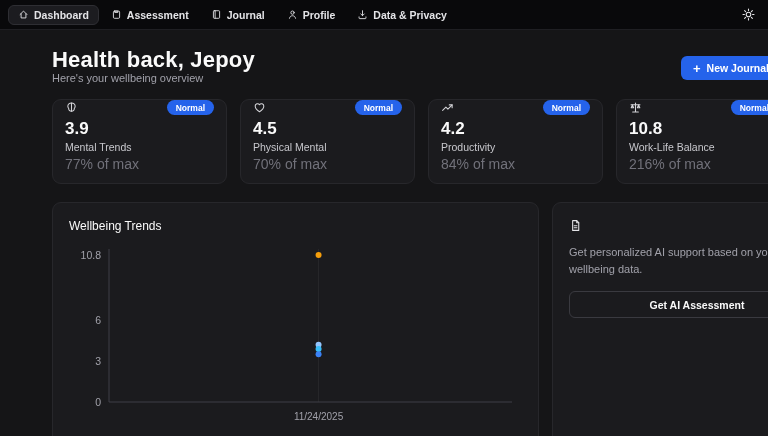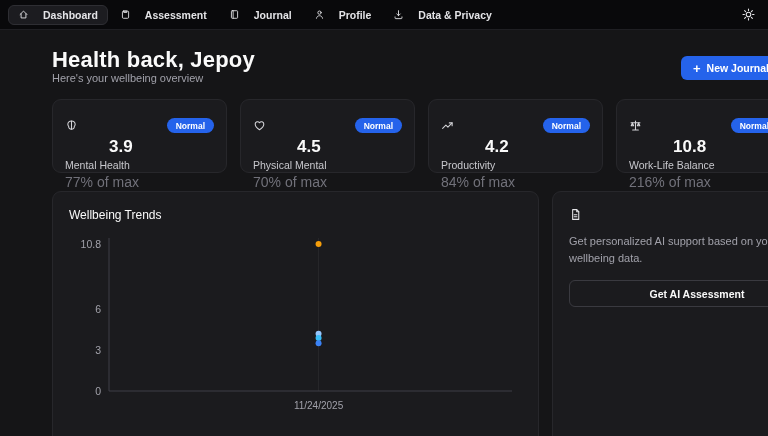--- a/index.html
+++ b/index.html
@@ -9,21 +9,21 @@
     color:#fafafa;
     font-family:"Liberation Sans", sans-serif;
     position:relative;
   }
   
   .navbar {
     height:30px; background:#09090b; border-bottom:1px solid #1f1f23;
     display:flex; align-items:center; padding:0 8px; gap:2px;
   }
   .nav-item {
-    display:flex; align-items:center; gap:14px;
+    display:flex; align-items:center; gap:5px;
     font-size:10.5px; font-weight:600; color:#e4e4e7;
     padding:3px 9px; border:1px solid transparent; border-radius:6px; cursor:pointer;
     white-space:nowrap;
   }
   .nav-item.active { background:#1c1c20; border-color:#2e2e33; }
   .icon { display:inline-flex; align-items:center; justify-content:center; }
   .icon svg { width:11px; height:11px; stroke:currentColor; fill:none; stroke-width:1.3; stroke-linecap:round; stroke-linejoin:round; }
   .nav-spacer { flex:1; }
   .theme-btn {
     background:none; border:none; color:#e4e4e7; cursor:pointer;
@@ -38,31 +38,31 @@
     position:absolute; left:681px; top:26px; height:24px;
     display:flex; align-items:center; gap:6px;
     background:#2563eb; color:#fff; border:none; border-radius:6px;
     font-size:10.5px; font-weight:600; padding:0 12px; cursor:pointer;
     font-family:"Liberation Sans", sans-serif; white-space:nowrap;
   }
   .plus { font-size:13px; font-weight:700; line-height:1; }
   
   .metrics-row { display:flex; gap:13px; margin-top:15px; }
   .metric-card {
-    flex:0 0 175px; height:74px;
+    flex:0 0 175px; height:85px;
     background:#1b1b1e; border:1px solid #27272b; border-radius:9px;
-    padding:18px 12px;
+    padding:0 12px;
   }
   .metric-top { display:flex; align-items:center; justify-content:space-between; }
   .metric-top .icon svg { width:13px; height:13px; color:#d4d4d8; }
   .badge {
     background:#2563eb; color:#fff; font-size:8.5px; font-weight:600;
     padding:2.5px 9px; border-radius:999px; white-space:nowrap;
   }
-  .metric-value { font-size:17px; font-weight:700; margin-top:4px;margin-left:44px; }
+  .metric-value { font-size:17px; font-weight:700; margin-top:4px; }
   .metric-label { font-size:10.5px; color:#c8c8cd; margin-top:2px; }
   .metric-sub { font-size:14px; color:#71717a; margin-top:3px; }
   
   .panels-row { display:flex; gap:13px; margin-top:18px; }
   .panel {
     background:#1b1b1e; border:1px solid #27272b; border-radius:9px;
     padding:16px; height:300px;
   }
   .panel-chart { flex:0 0 485px; }
   .panel-ai { flex:0 0 290px; }
@@ -154,21 +154,21 @@
       <div class="metric-top">
         <span class="icon">
           <svg viewBox="0 0 16 16">
               <path d="M8 2.5c-2.6 0-4.5 1.6-4.5 3.9 0 1 .4 1.9 1 2.6-.2 2 1.2 3.5 3.5 3.5s3.7-1.5 3.5-3.5c.6-.7 1-1.6 1-2.6 0-2.3-1.9-3.9-4.5-3.9z"></path>
               <path d="M8 2.5v10"></path>
             </svg>
         </span>
         <span class="badge">Normal</span>
       </div>
       <div class="metric-value">3.9</div>
-      <div class="metric-label">Mental Health</div>
+      <div class="metric-label">Mental Trends</div>
       <div class="metric-sub">77% of max</div>
     </div>
 
     <div class="metric-card">
       <div class="metric-top">
         <span class="icon">
           <svg viewBox="0 0 16 16">
               <path d="M8 13.3S2.7 10 2.7 6.2a2.9 2.9 0 0 1 5.3-1.6A2.9 2.9 0 0 1 13.3 6.2C13.3 10 8 13.3 8 13.3z"></path>
             </svg>
         </span>

